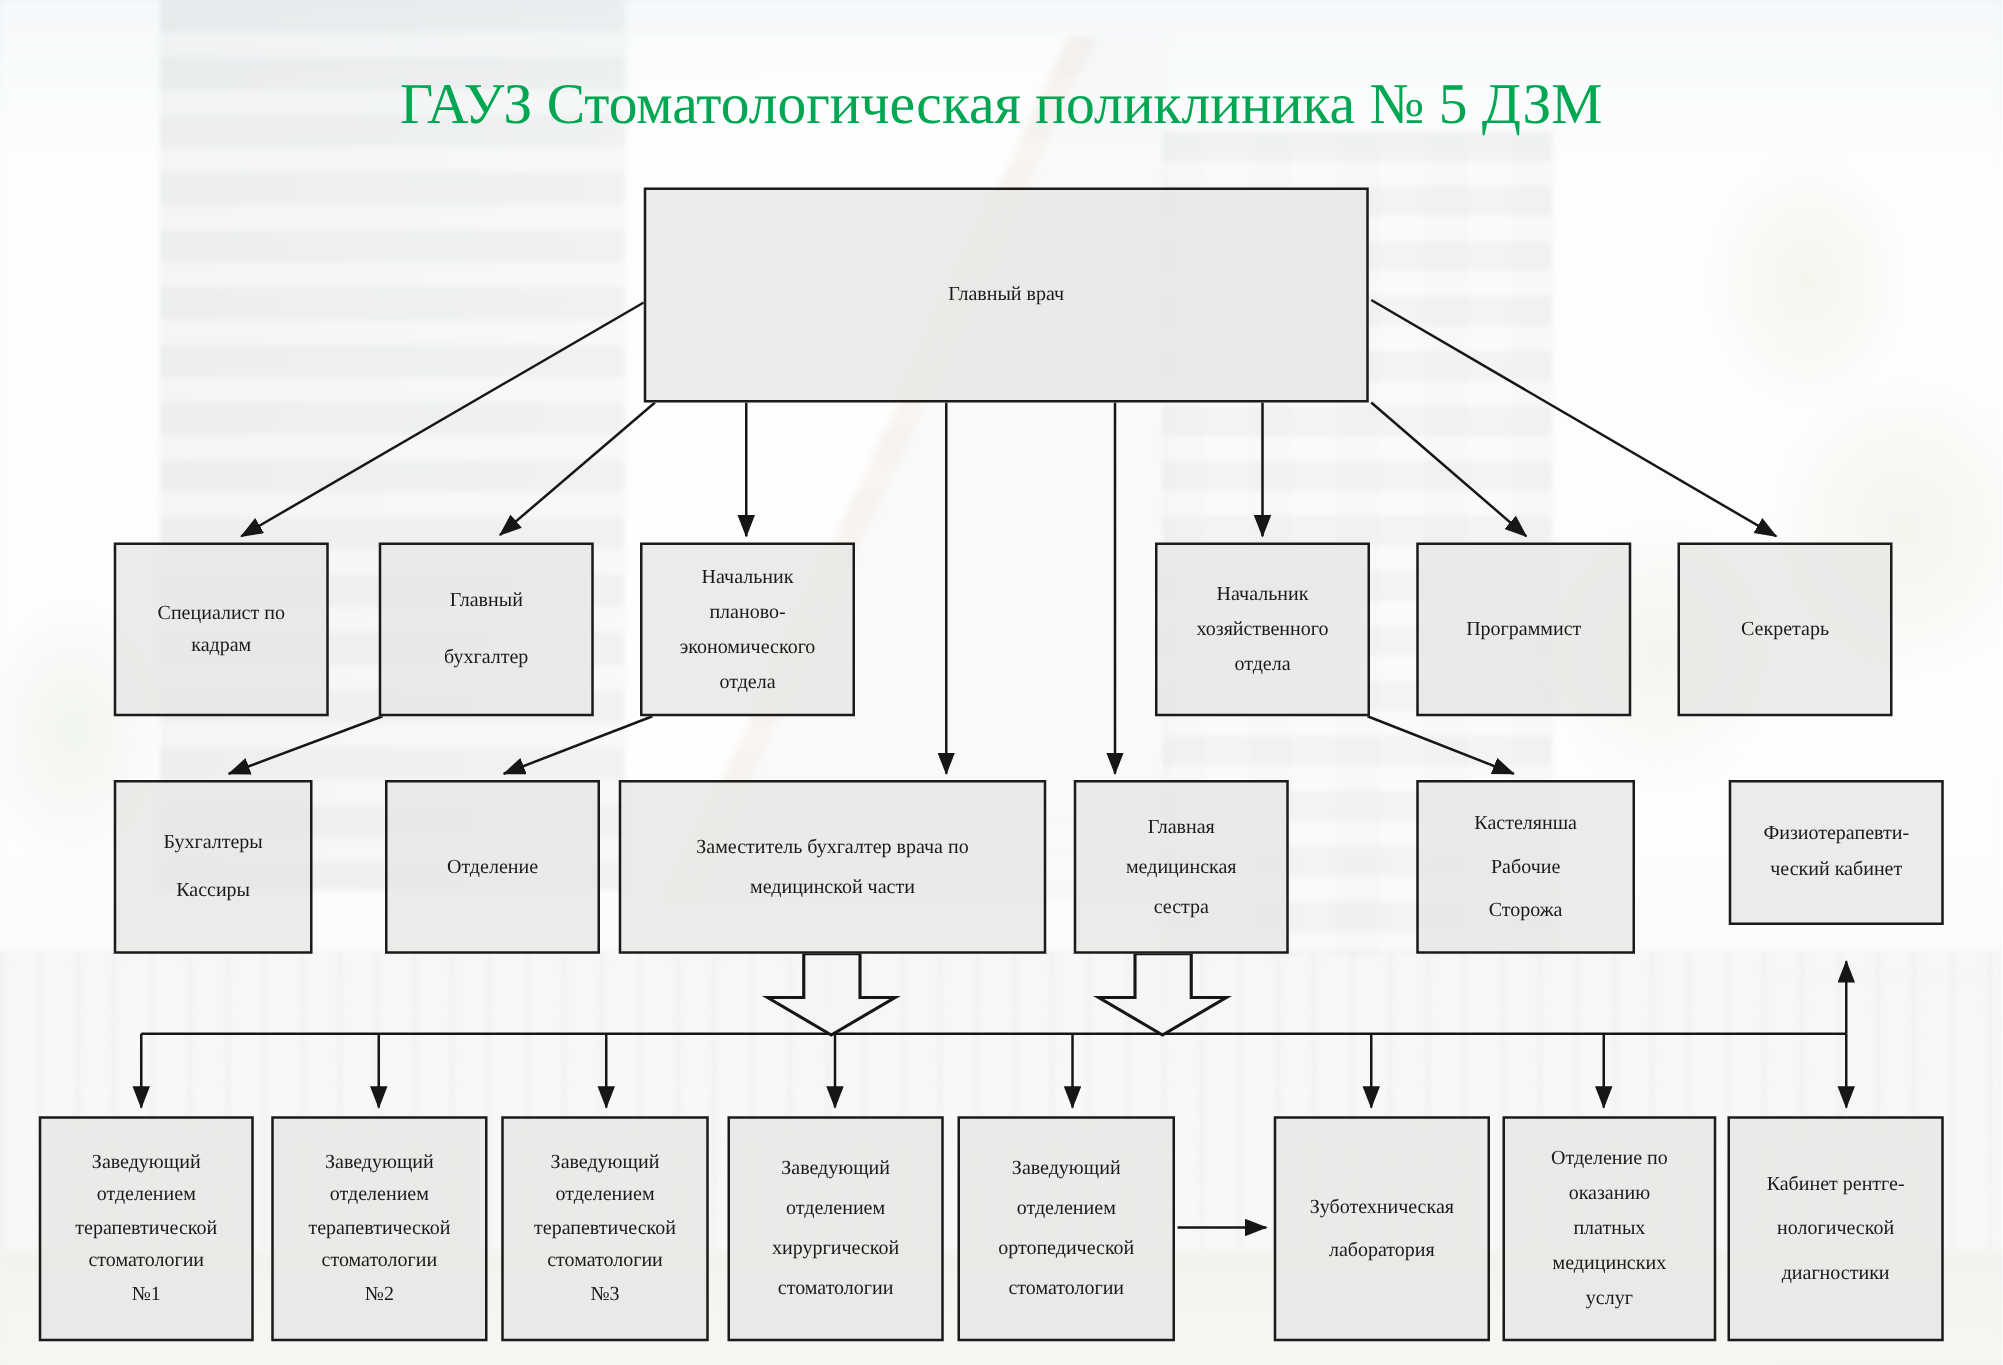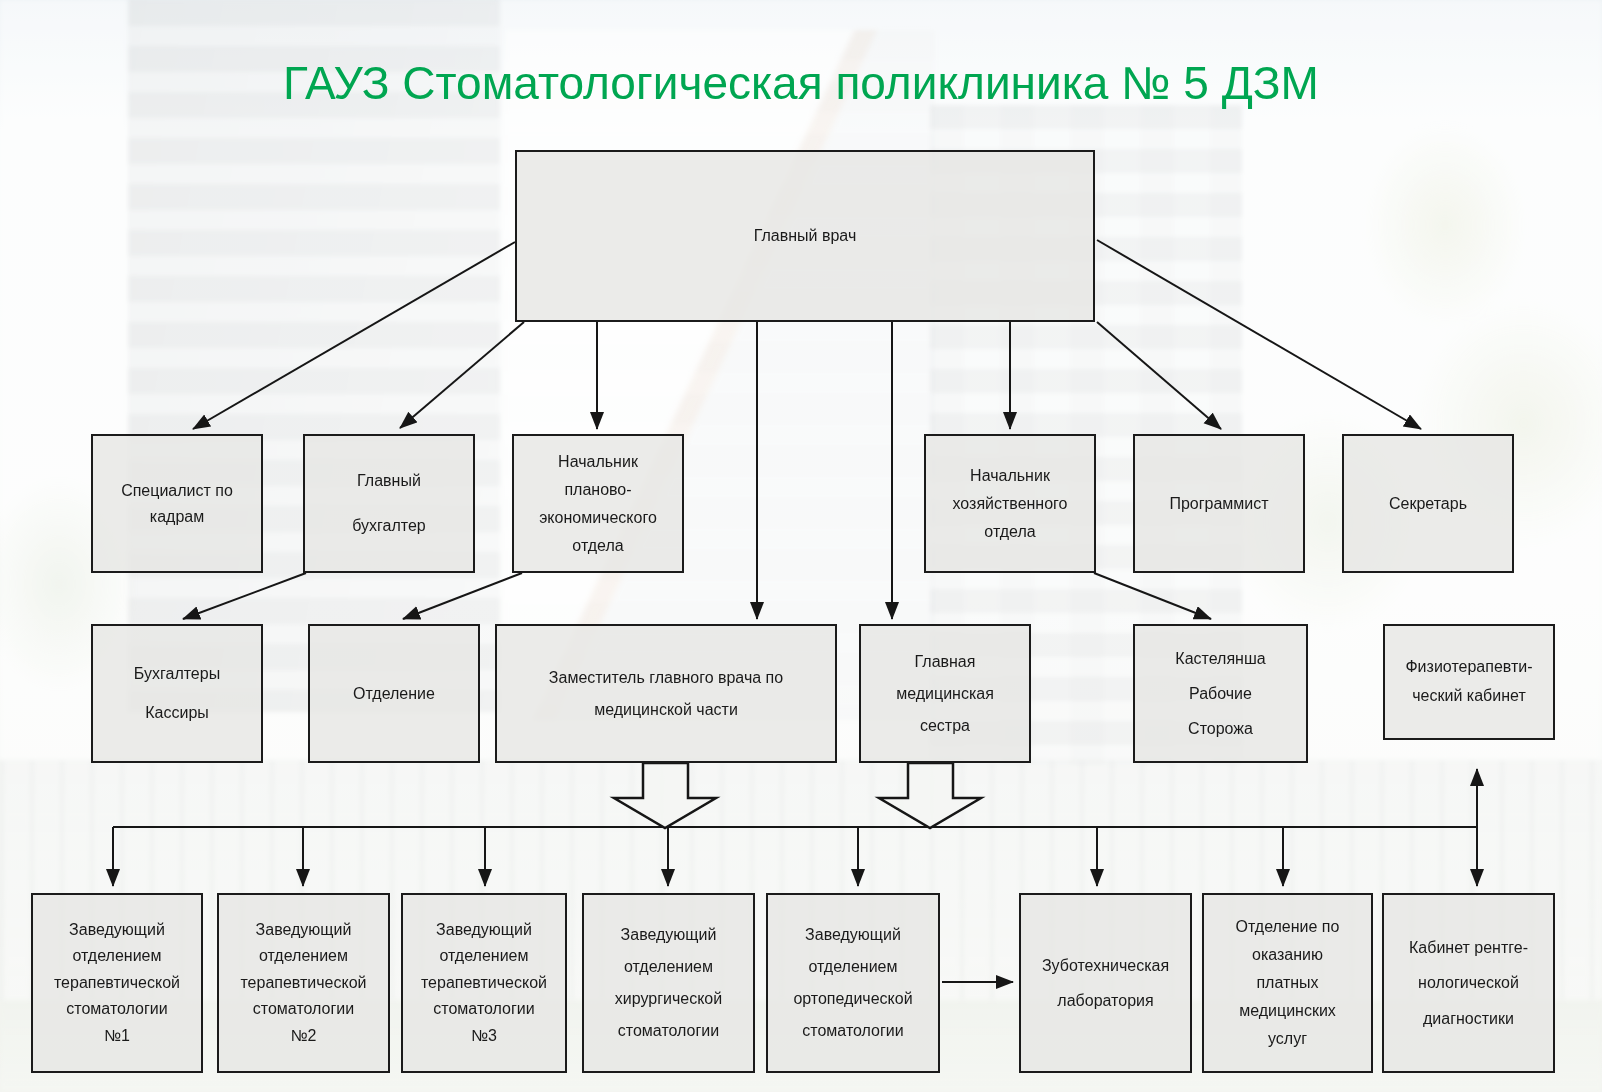--- a/index.html
+++ b/index.html
@@ -1,18 +1,18 @@
 <!DOCTYPE html>
 <html><head>
 <meta charset="utf-8">
 <style>
   html,body{margin:0;padding:0;background:#fff;}
   .stage{
     position:relative;width:1602px;height:1092px;overflow:hidden;
-    font-family:Liberation Sans, sans-serif;
+    font-family:Liberation Serif, serif;
     background:linear-gradient(180deg,#eef3f6 0%,#fafcfc 12%,#fbfcfb 55%,#f4f6f2 100%);
   }
   
   .bg{position:absolute;inset:0;overflow:hidden;}
   .bg div{position:absolute;filter:blur(2px);}
   .bg-building-left{
     left:128px;top:0;width:372px;height:712px;opacity:.55;
     background:
       repeating-linear-gradient(180deg,rgba(140,146,150,.28) 0 26px,rgba(225,228,230,.30) 26px 46px),
       linear-gradient(100deg,rgba(150,155,158,.30),rgba(210,214,216,.25));
@@ -164,31 +164,31 @@
     </div>
 
   <div class="node" style="left:1342px;top:434px;width:172px;height:139px">
     <span class="node-label">Секретарь</span>
     </div>
 
   <div class="node" style="left:1133px;top:434px;width:172px;height:139px">
     <span class="node-label">Программист</span>
     </div>
 
-  <div class="node" style="left:91px;top:624px;width:172px;height:139px">
+  <div class="node" style="left:91px;top:624px;width:159px;height:139px">
     <span class="node-label lh-24">Бухгалтеры
 Кассиры</span>
     </div>
 
   <div class="node" style="left:308px;top:624px;width:172px;height:139px">
     <span class="node-label">Отделение</span>
     </div>
 
   <div class="node" style="left:495px;top:624px;width:342px;height:139px">
-    <span class="node-label lh-20">Заместитель главного врача по
+    <span class="node-label lh-20">Заместитель бухгалтер врача по
 медицинской части</span>
     </div>
 
   <div class="node" style="left:859px;top:624px;width:172px;height:139px">
     <span class="node-label lh-20">Главная
 медицинская
 сестра</span>
     </div>
 
   <div class="node" style="left:1133px;top:624px;width:175px;height:139px">

